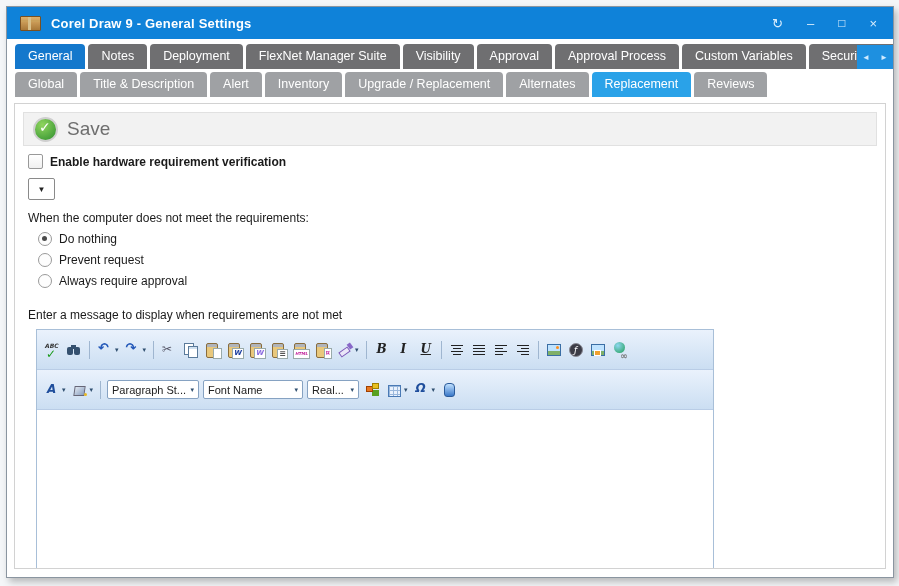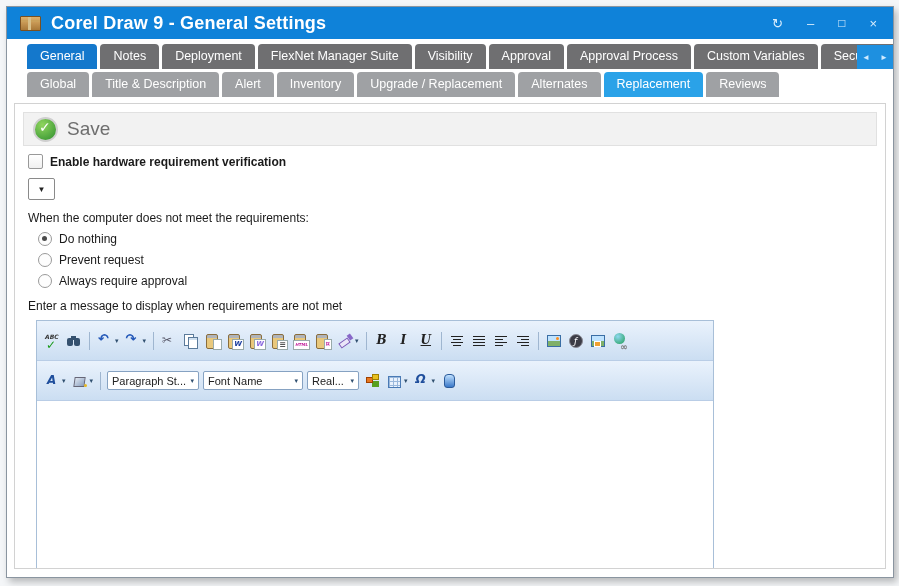--- a/index.html
+++ b/index.html
@@ -7,27 +7,27 @@
        font-family:"Liberation Sans","DejaVu Sans",sans-serif;-webkit-font-smoothing:antialiased;}
   .window{position:absolute;left:6px;top:6px;width:886px;height:570px;background:#fff;
           border:1px solid #8a95a0;box-shadow:3px 4px 7px rgba(0,0,0,.25);}
 
   
   .titlebar{height:32px;background:#0f82d9;display:flex;align-items:center;padding:0 16px 0 13px;gap:10px;}
   .pkg{width:19px;height:13px;border:1px solid #7a5020;border-radius:1px;
        background:linear-gradient(#e0b06a,#a87838);position:relative;}
   .pkg::before{content:"";position:absolute;left:0;top:3px;width:100%;height:2px;background:#caa05a;}
   .pkg::after{content:"";position:absolute;left:7px;top:0;width:3px;height:100%;background:#d8c08a;}
-  .title{color:#fff;font-weight:bold;font-size:18px;letter-spacing:.2px;}
+  .title{color:#fff;font-weight:bold;font-size:13px;letter-spacing:.2px;}
   .win-controls{margin-left:auto;display:flex;gap:24px;align-items:center;}
   .wbtn{color:#d8ecfc;font-size:13px;line-height:1;cursor:default;}
   .wbtn[data-name="maximize-button"]{font-size:12px;}
 
   
-  .tstrip{position:relative;display:flex;gap:3px;padding:3px 42px 0 20px;overflow:hidden;white-space:nowrap;}
+  .tstrip{position:relative;display:flex;gap:3px;padding:3px 42px 0 8px;overflow:hidden;white-space:nowrap;}
   .tstrip.row1{margin-top:2px;}
   .tab{padding:5px 13px 6px;border-radius:4px 4px 0 0;color:#fff;font-size:12.5px;cursor:default;flex:none;}
   .t1{background:#6f6f71;}
   .t1.act{background:#1478cc;}
   .t2{background:#9fa1a4;}
   .t2.act{background:#2aa2e8;}
   .scroller{position:absolute;right:0;top:4px;width:36px;height:26px;background:#1e90e0;
             display:flex;align-items:center;justify-content:space-between;padding:0 5px;box-sizing:border-box;}
   .scr-arr{color:#cfeaff;font-size:8px;line-height:1;}
 
@@ -42,21 +42,21 @@
 
   .formarea{margin-left:13px;font-size:12px;color:#1a1a1a;}
   .cbrow{display:flex;align-items:center;gap:7px;margin-top:6px;font-weight:bold;}
   .cb{width:13px;height:13px;border:1px solid #999;border-radius:2px;background:linear-gradient(#fff,#f0f0f0);flex:none;}
   .mini-dd{margin-top:9px;width:25px;height:20px;border:1px solid #8a8a8a;border-radius:2px;background:#fff;
            display:flex;align-items:center;justify-content:center;font-size:8px;color:#222;}
   .question{margin-top:11px;}
   .radiorow{display:flex;align-items:center;gap:7px;margin:7px 0 0 10px;}
   .radio{width:12px;height:12px;border:1px solid #9a9a9a;border-radius:50%;background:#fdfdfd;position:relative;flex:none;}
   .radio.sel::after{content:"";position:absolute;left:3px;top:3px;width:5px;height:5px;border-radius:50%;background:#4a4a4a;}
-  .msg-label{margin-top:11px;}
+  .msg-label{margin-top:20px;}
 
   
   .editor{margin:7px 0 0 8px;width:678px;border:1px solid #a8bfd8;box-sizing:border-box;}
   .tbar{display:flex;align-items:center;gap:2px;padding:8px 5px;height:23px;
         background:linear-gradient(#eaf2fc,#cbdef2);border-bottom:1px solid #b9cde6;}
   .tbtn{display:flex;align-items:center;height:21px;padding:1px 2px;border-radius:2px;cursor:default;}
   .dd{font-size:7px;color:#2f4f6f;margin-left:2px;}
   .tsep{width:1px;height:18px;background:#9fb6d0;margin:0 3px;flex:none;}
   .tselect{display:flex;align-items:center;justify-content:space-between;height:19px;background:#fff;
            border:1px solid #86a2c2;border-radius:2px;padding:0 4px;font-size:11px;color:#222;margin:0 1px;flex:none;box-sizing:border-box;}

